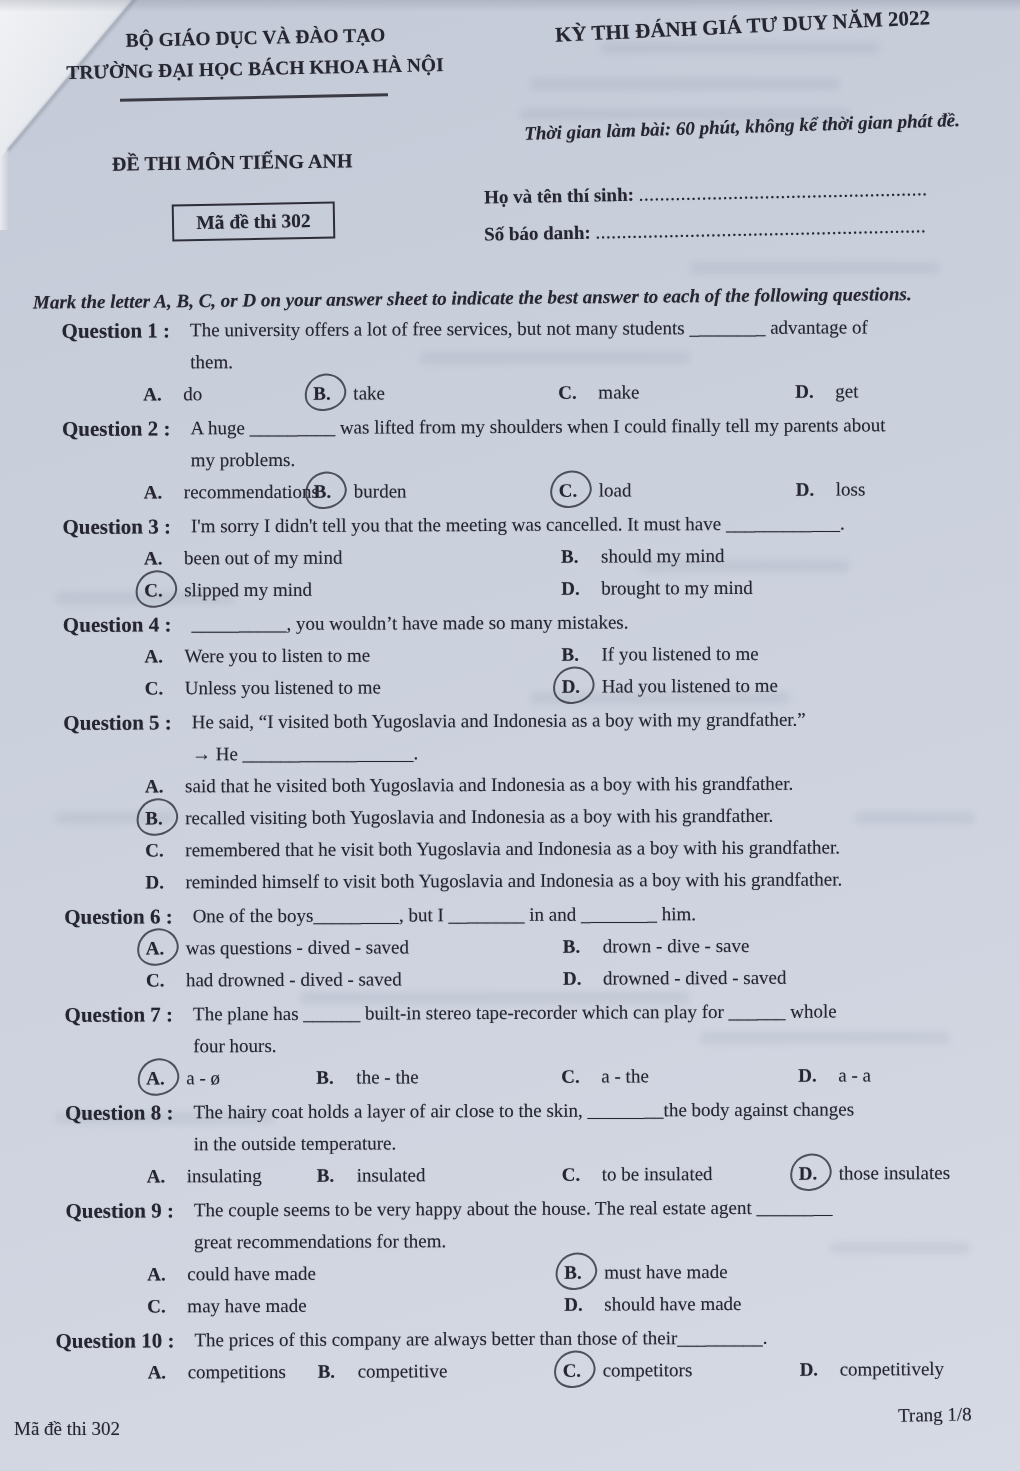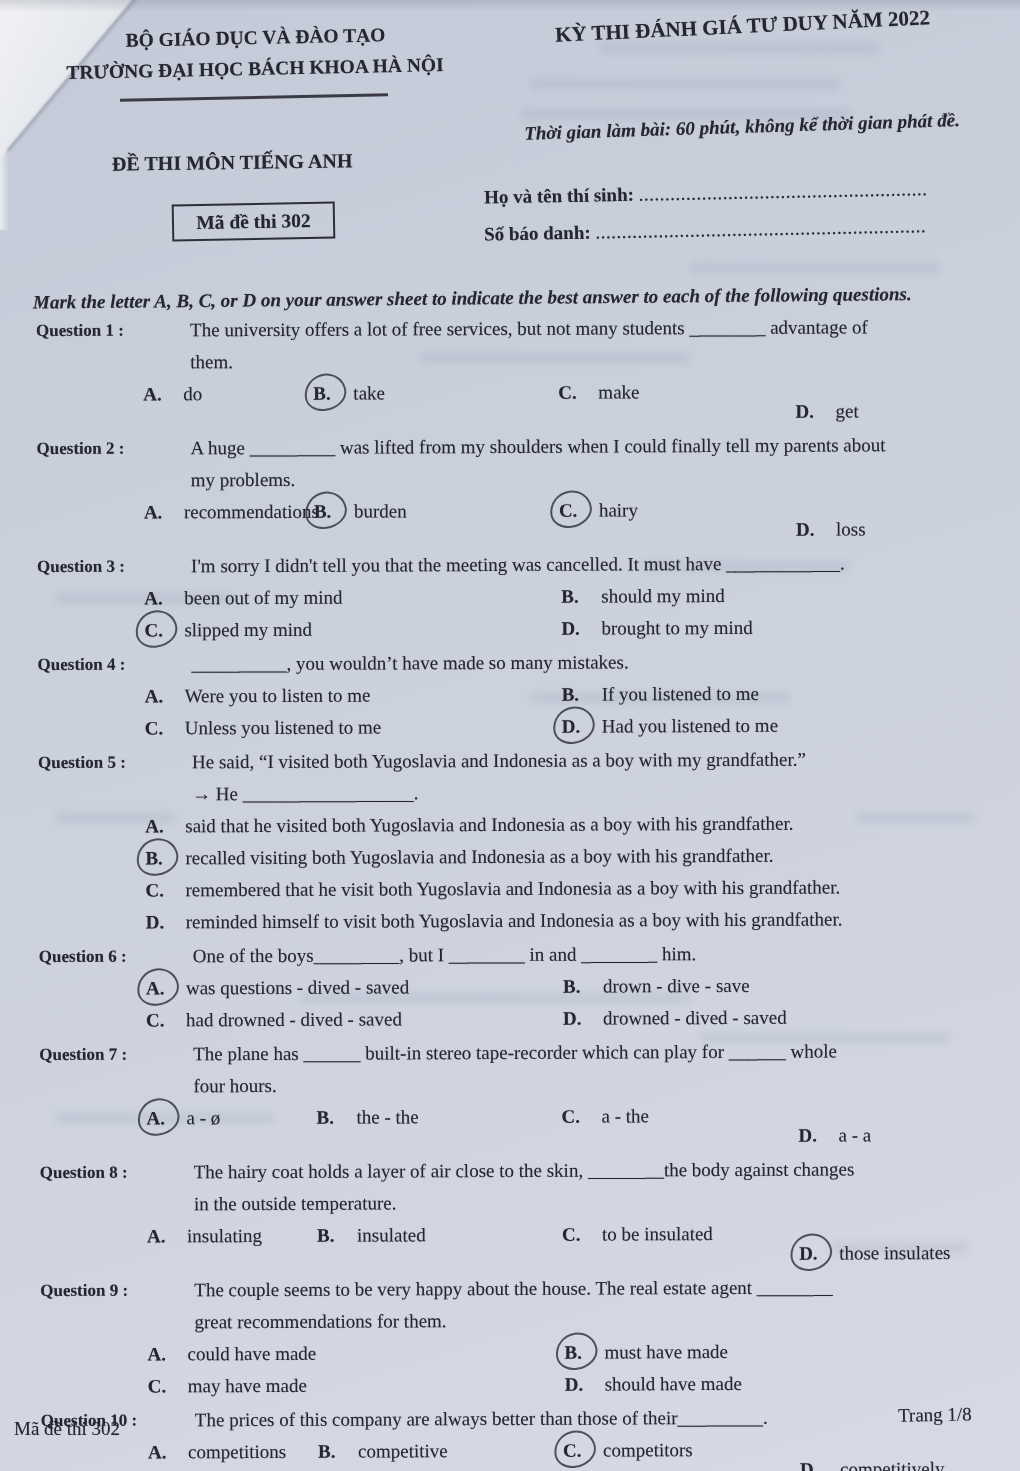--- a/index.html
+++ b/index.html
@@ -38,31 +38,31 @@
   .field-row .lbl{font-weight:700;}
   .field-row .dots{letter-spacing:.5px;}
   .name-row{top:182px;}
   .id-row{top:219px;}
   
   .instruction{left:33px;top:287px;width:950px;font-weight:700;font-style:italic;font-size:19px;
     white-space:nowrap;transform:rotate(-0.55deg);}
   .questions{position:absolute;left:36px;top:315px;width:928px;transform:rotate(-0.25deg);transform-origin:0 0;}
   .question{margin-bottom:2px;}
   .q-head{display:flex;align-items:flex-start;}
-  .q-label{flex:0 0 134px;text-align:left;font-weight:700;font-size:17px;line-height:32px;white-space:nowrap;}
+  .q-label{flex:0 0 134px;text-align:right;font-weight:700;font-size:21px;line-height:32px;white-space:nowrap;}
   .q-text{margin-left:20px;flex:1;min-width:0;}
   .q-line{font-size:19px;line-height:32px;white-space:nowrap;}
   .options{margin-left:107px;}
   .opt{font-size:19px;line-height:32px;white-space:nowrap;}
   .letter{display:inline-block;min-width:28px;margin-right:12px;font-weight:700;}
   .layout-cols4{display:flex;}
   .layout-cols4 .opt:nth-child(1){width:170px;}
   .layout-cols4 .opt:nth-child(2){width:245px;}
   .layout-cols4 .opt:nth-child(3){width:237px;}
-  .layout-cols4 .opt:nth-child(4){flex:1;margin-top:20px;}
+  .layout-cols4 .opt:nth-child(4){flex:1;}
   .layout-cols2{display:flex;flex-wrap:wrap;}
   .layout-cols2 .opt:nth-child(odd){width:417px;}
   .layout-cols2 .opt:nth-child(even){flex:1;min-width:300px;}
   .layout-rows .opt{display:block;}
   
   .circled{position:relative;}
   .circled::after{content:"";position:absolute;left:-9px;top:-4px;width:38px;height:33px;
     border:2.2px solid rgba(42,42,56,.78);
     border-radius:52% 48% 55% 45% / 58% 52% 48% 42%;
     transform:rotate(-8deg);pointer-events:none;}
@@ -133,21 +133,21 @@
     <div class="q-head">
       <div class="q-label">Question 2 :</div>
       <div class="q-text">
             <div class="q-line">A huge _________ was lifted from my shoulders when I could finally tell my parents about</div>
             <div class="q-line">my problems.</div>
           </div>
     </div>
     <div class="options layout-cols4">
           <div class="opt"><span class="letter">A.</span><span class="opt-text">recommendations</span></div>
           <div class="opt"><span class="letter circled">B.</span><span class="opt-text">burden</span></div>
-          <div class="opt"><span class="letter circled">C.</span><span class="opt-text">hairy</span></div>
+          <div class="opt"><span class="letter circled">C.</span><span class="opt-text">load</span></div>
           <div class="opt"><span class="letter">D.</span><span class="opt-text">loss</span></div>
         </div>
   </div>
 
   <div class="question">
     <div class="q-head">
       <div class="q-label">Question 3 :</div>
       <div class="q-text">
             <div class="q-line">I'm sorry I didn't tell you that the meeting was cancelled. It must have ____________.</div>
           </div>

